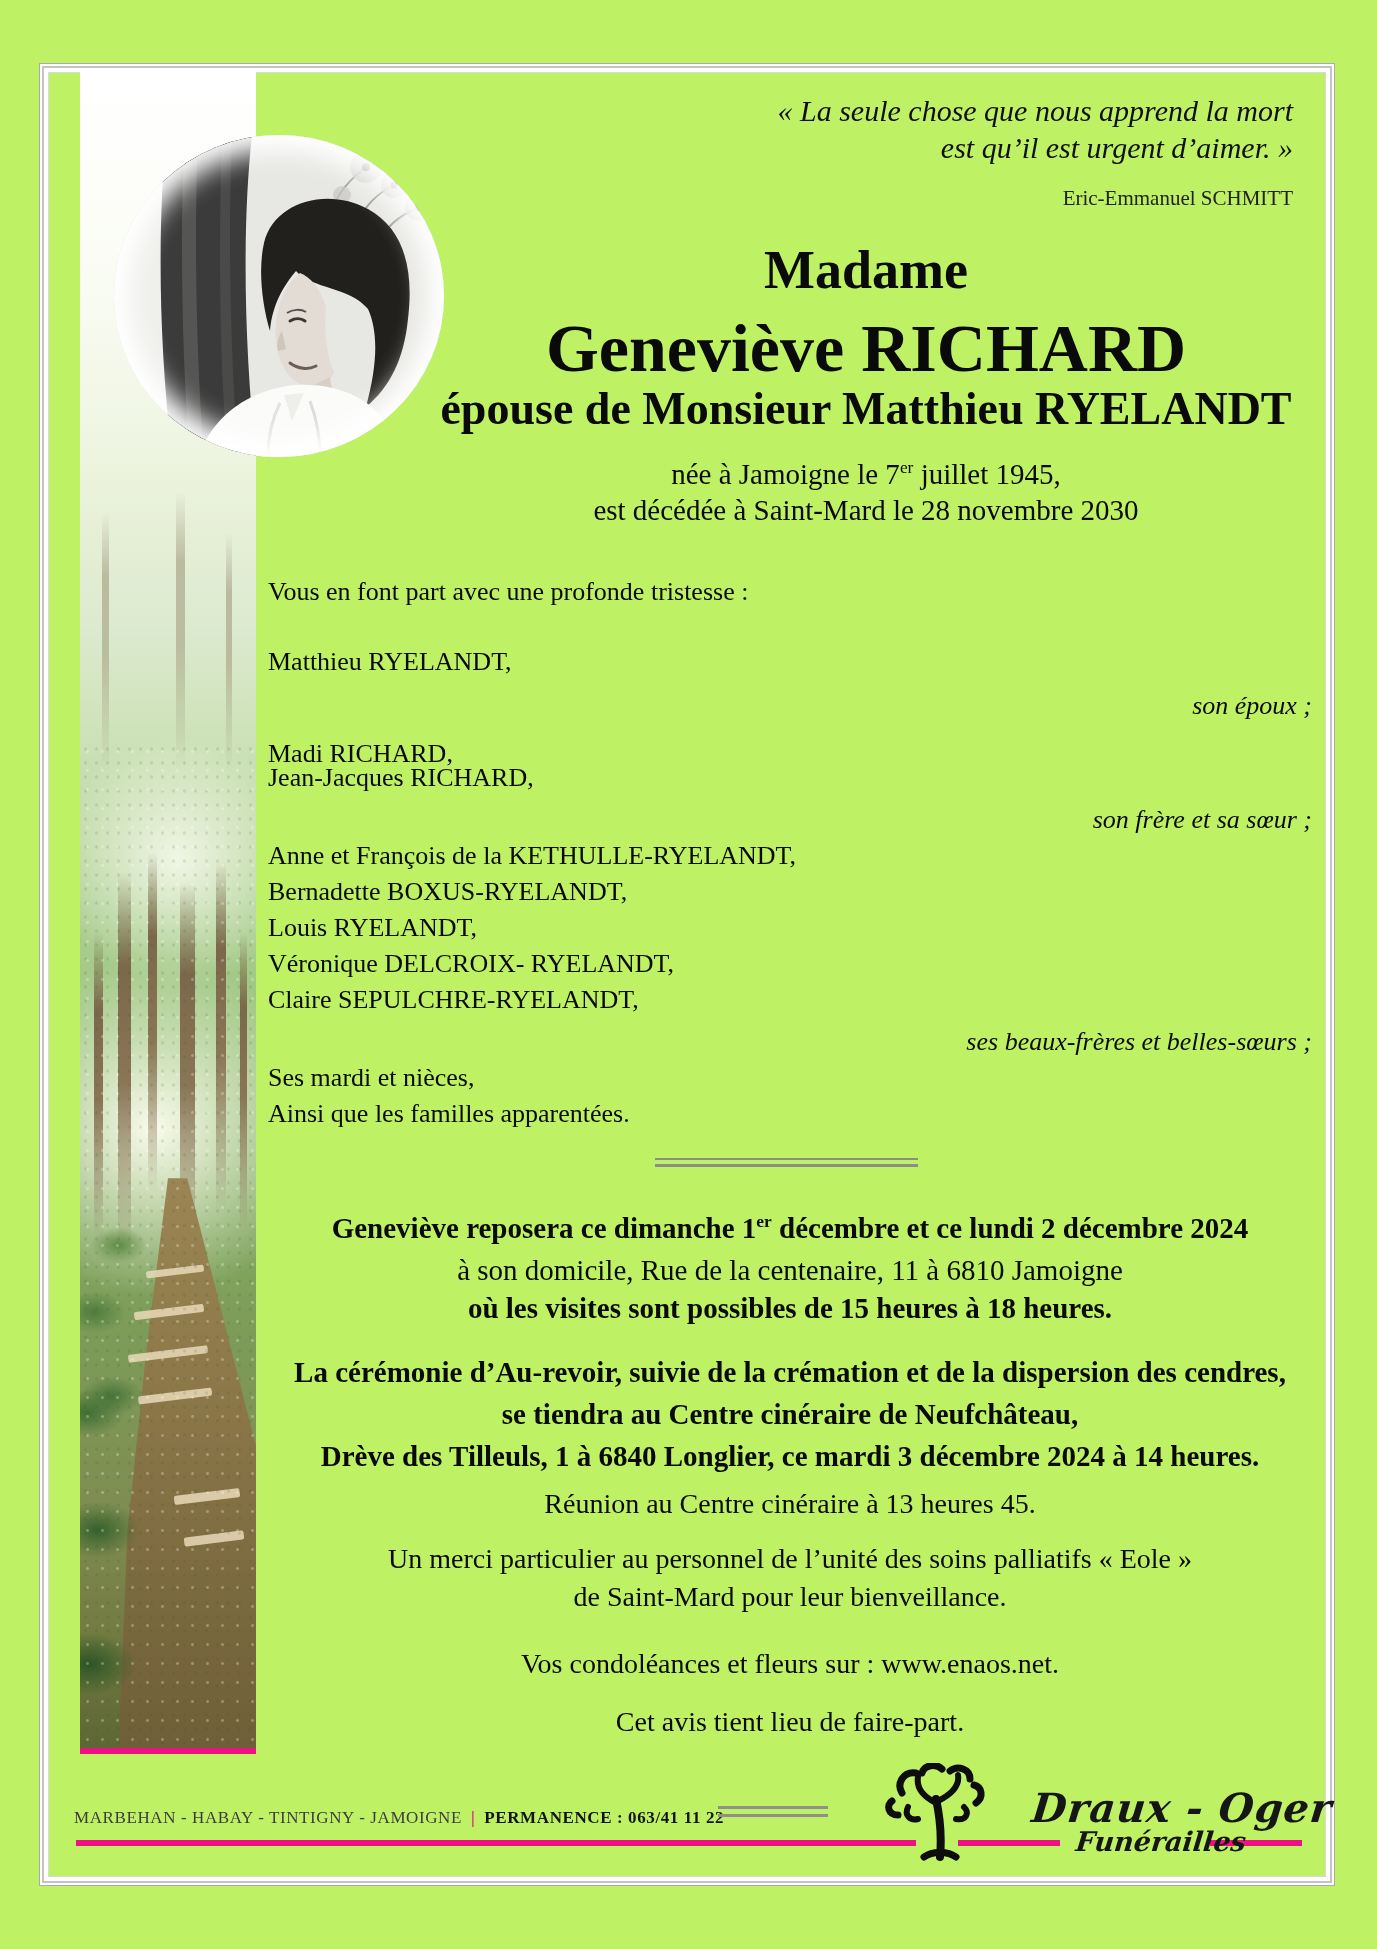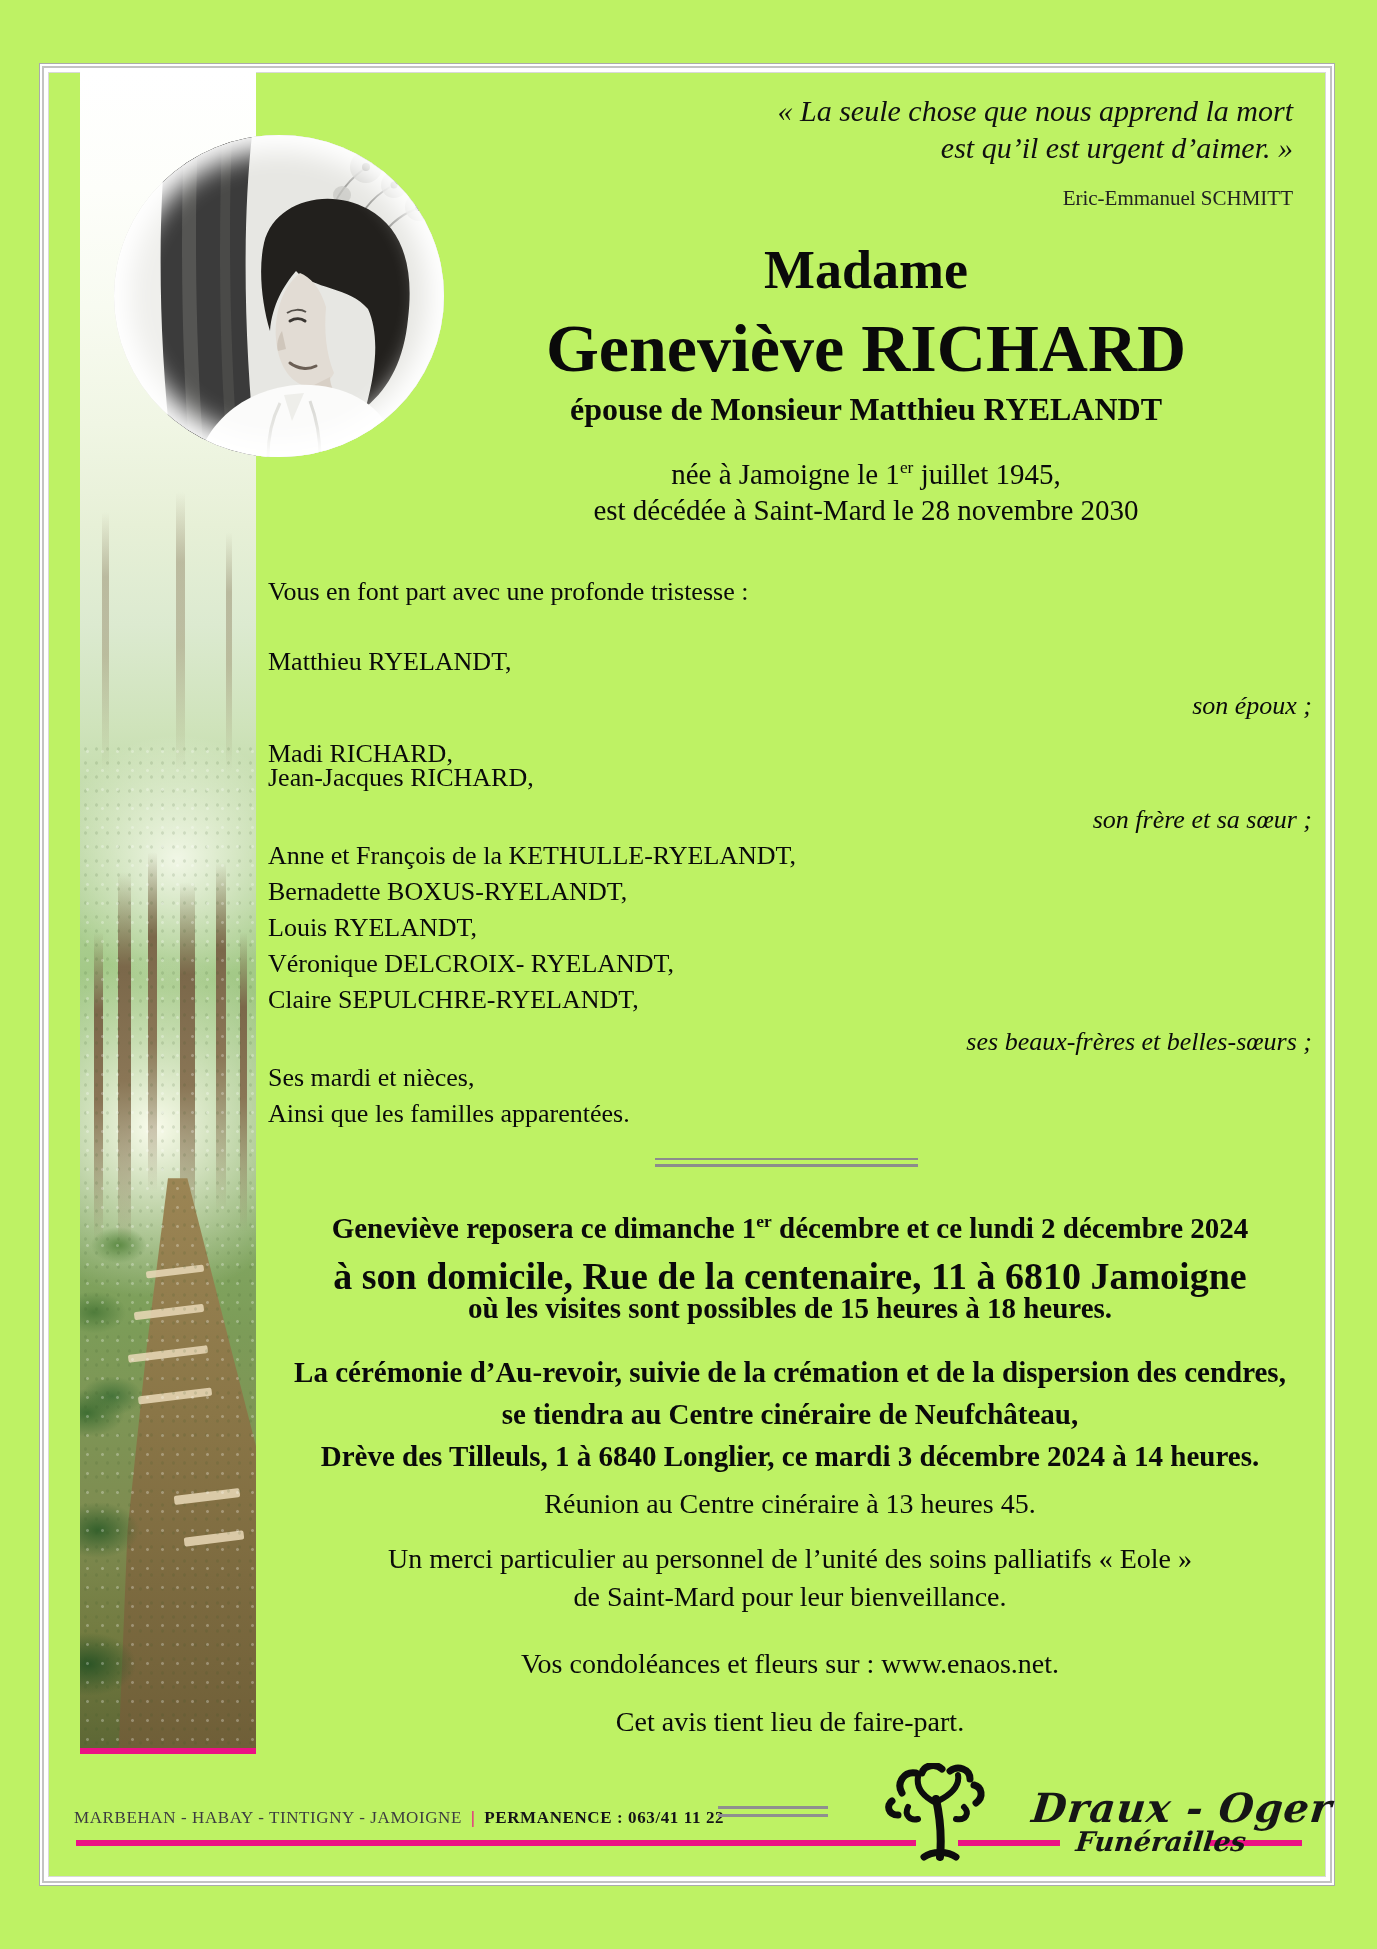--- a/index.html
+++ b/index.html
@@ -44,30 +44,30 @@
             overflow:hidden;background:#f2f2f0;}
   .portrait::after{content:"";position:absolute;inset:0;border-radius:50%;
             box-shadow: inset 0 0 26px 16px #ffffff;}
   
   .quote{position:absolute;right:84px;top:92px;width:760px;text-align:right;
          font-style:italic;font-size:30px;line-height:37px;color:#101010;}
   .quote-author{margin-top:14px;font-style:normal;font-size:21px;color:#222;}
   .titleblock{position:absolute;left:420px;top:238px;width:892px;text-align:center;}
   .t-madame{font-weight:bold;font-size:54px;line-height:64px;}
   .t-name{font-weight:bold;font-size:68px;line-height:60px;margin-top:16px;}
-  .t-spouse{font-weight:bold;font-size:32px;line-height:42px;margin-top:10px;}
+  .t-spouse{font-weight:bold;font-size:46px;line-height:42px;margin-top:10px;}
   .t-born{font-size:29px;line-height:36px;margin-top:26px;}
   .t-died{font-size:29px;line-height:36px;}
   sup{font-size:60%;vertical-align:super;line-height:0;}
   .line{position:absolute;left:268px;font-size:26px;line-height:32px;white-space:nowrap;}
   .rline{position:absolute;left:268px;right:65px;text-align:right;font-style:italic;
          font-size:26px;line-height:32px;}
   .divider{position:absolute;background:#8c8c8c;}
   .cblock{position:absolute;left:268px;right:65px;text-align:center;white-space:nowrap;}
-  .b29{font-weight:bold;font-size:29px;} .r29{font-size:38px;font-weight:bold;} .r28{font-size:28px;}
+  .b29{font-weight:bold;font-size:29px;} .r29{font-size:29px;} .r28{font-size:28px;}
   
   .footer-text{position:absolute;left:74px;top:1808px;font-family:Liberation Serif, serif;
                font-size:17px;letter-spacing:.6px;color:#3c3c40;white-space:nowrap;}
   .footer-sep{font-weight:bold;margin:0 9px;}
   .footer-perm{font-weight:bold;color:#141417;}
   .mline{position:absolute;top:1840px;height:6px;}
   .eqline{position:absolute;left:718px;width:110px;height:3px;background:#8f8f8f;}
   .brand{position:absolute;font-style:italic;font-weight:bold;color:#161616;
          font-family:"DejaVu Serif",serif;transform:skewX(-6deg);white-space:nowrap;}
   .brand-main{left:1032px;top:1784px;font-size:40px;letter-spacing:1px;}
@@ -143,21 +143,21 @@
   <div class="quote">
     <div>« La seule chose que nous apprend la mort</div>
     <div>est qu’il est urgent d’aimer. »</div>
     <div class="quote-author">Eric-Emmanuel SCHMITT</div>
   </div>
 
   <div class="titleblock">
     <div class="t-madame">Madame</div>
     <div class="t-name">Geneviève RICHARD</div>
     <div class="t-spouse">épouse de Monsieur Matthieu RYELANDT</div>
-    <div class="t-born"><span>née à Jamoigne le 1</span><sup>er</sup><span> juillet 1945,</span></div>
+    <div class="t-born"><span>née à Jamoigne le 7</span><sup>er</sup><span> juillet 1945,</span></div>
     <div class="t-died">est décédée à Saint-Mard le 28 novembre 2030</div>
   </div>
 
   <div class="line" style="top:576px;">Vous en font part avec une profonde tristesse :</div>
   <div class="line" style="top:646px;">Matthieu RYELANDT,</div>
   <div class="rline" style="top:690px;">son époux ;</div>
   <div class="line" style="top:738px;">Madi RICHARD,</div>
   <div class="line" style="top:762px;">Jean-Jacques RICHARD,</div>
   <div class="rline" style="top:804px;">son frère et sa sœur ;</div>
   <div class="line" style="top:840px;">Anne et François de la KETHULLE-RYELANDT,</div>

